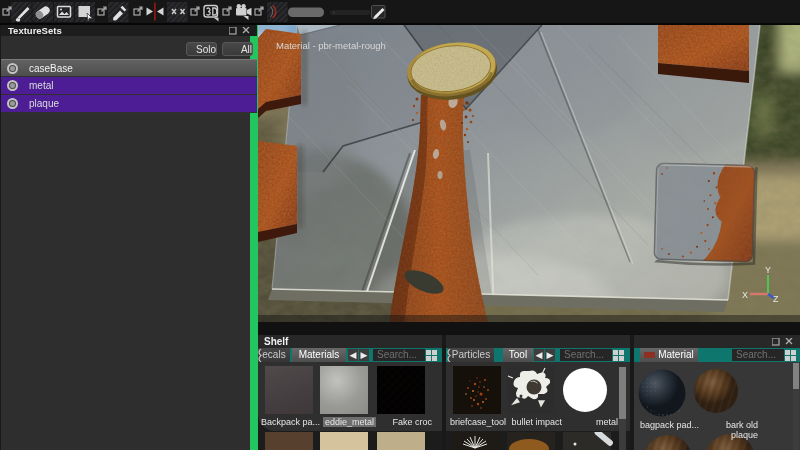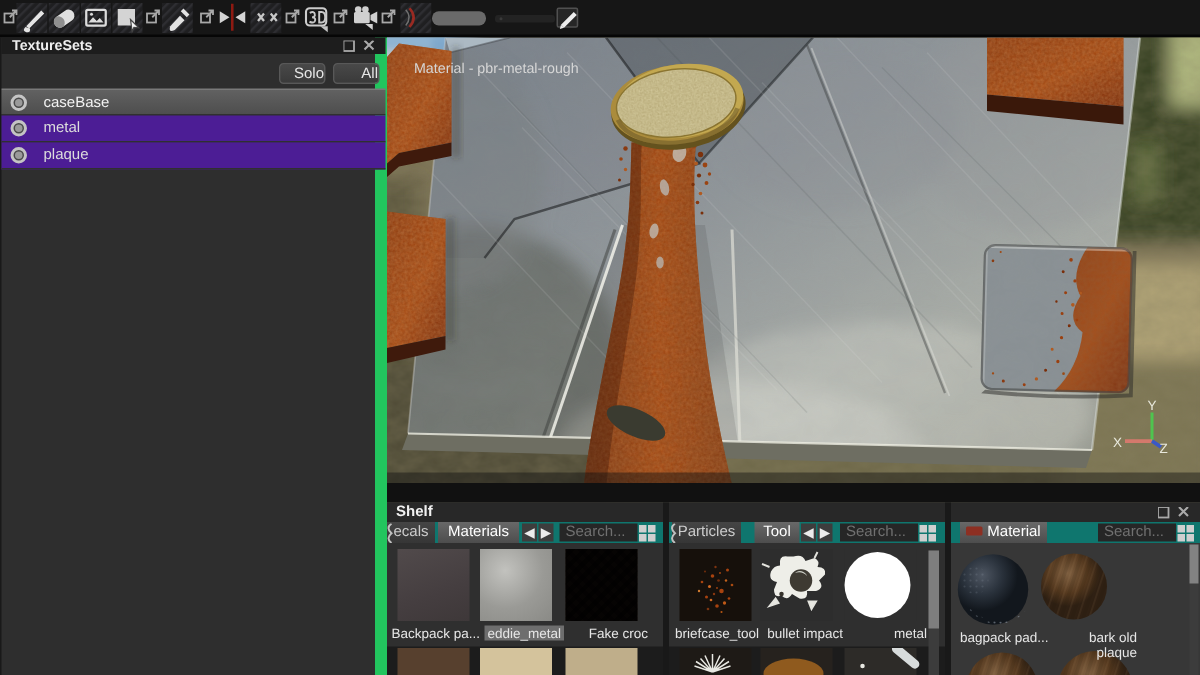--- a/index.html
+++ b/index.html
@@ -12,21 +12,21 @@
   .btn{position:absolute;top:17px;height:14px;background:linear-gradient(#484848,#3a3a3a);
     border:1px solid #585858;border-radius:3px;color:#e6e6e6;font-size:10px;
     text-align:right;line-height:13px;box-sizing:border-box;}
   .tsrow{position:absolute;left:0;width:256px;height:18px;background:#4c1d95;border-bottom:1px solid #303030;
     color:#dcdcdc;font-size:10px;line-height:18px;box-sizing:border-box;}
   .tsrow.sel{background:linear-gradient(#616161,#4e4e4e);border-top:1px solid #7a7a7a;color:#f2f2f2;}
   .radio{position:absolute;left:6px;top:3px;width:11px;height:11px;border-radius:50%;
     border:2px solid #c4c4c4;background:#4a4a4a;box-sizing:border-box;}
   .radio:after{content:"";position:absolute;left:1px;top:1px;width:5px;height:5px;border-radius:50%;background:#9a9a9a;}
   .tslabel{position:absolute;left:28px;top:0;}
-  #shelf{left:258px;top:335px;width:542px;height:96px;background:#2f2f2f;}
+  #shelf{left:258px;top:335px;width:542px;height:96px;background:#2f2f2f;border-radius:17px;}
   #shelf-title{position:absolute;left:0;top:0;width:542px;height:13px;background:#282828;color:#f0f0f0;
     font-size:10px;font-weight:bold;padding-left:6px;line-height:13px;box-sizing:border-box;}
   #tabsrow{position:absolute;left:0;top:13px;width:542px;height:14px;background:#0f766e;}
   .tab{position:absolute;top:0;height:14px;background:linear-gradient(#454545,#363636);color:#cccccc;
     font-size:10px;text-align:center;line-height:14px;box-sizing:border-box;}
   .tab.active{background:linear-gradient(#686868,#4d4d4d);color:#ffffff;}
   .arrowbtn{position:absolute;top:1px;width:10px;height:12px;background:#3d3d3d;color:#ececec;
     font-size:9px;text-align:center;line-height:12px;}
   .searchbox{position:absolute;top:1px;height:12px;background:#262626;color:#707070;font-size:10px;
     line-height:12px;padding-left:4px;box-sizing:border-box;}

